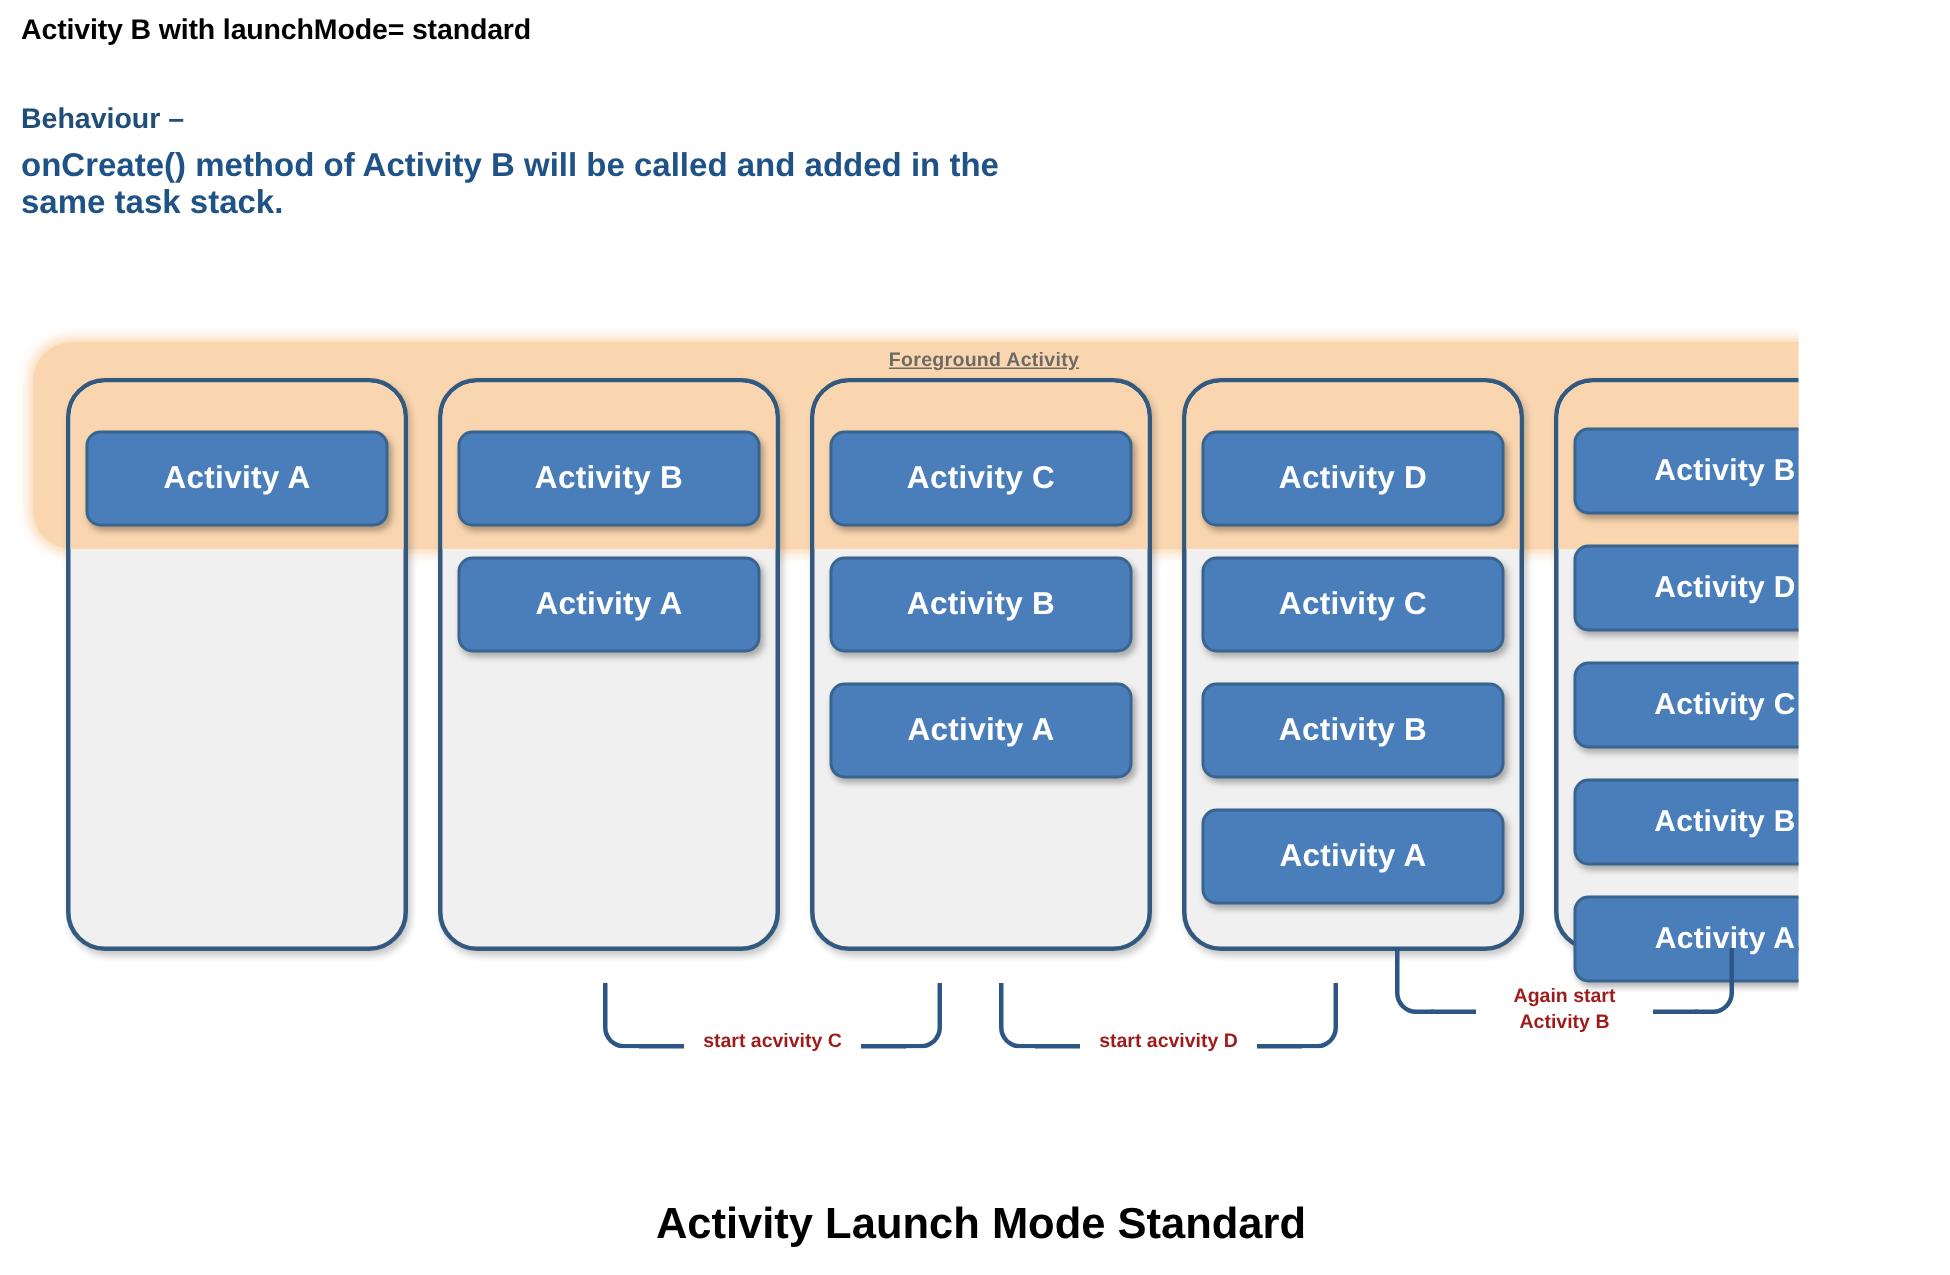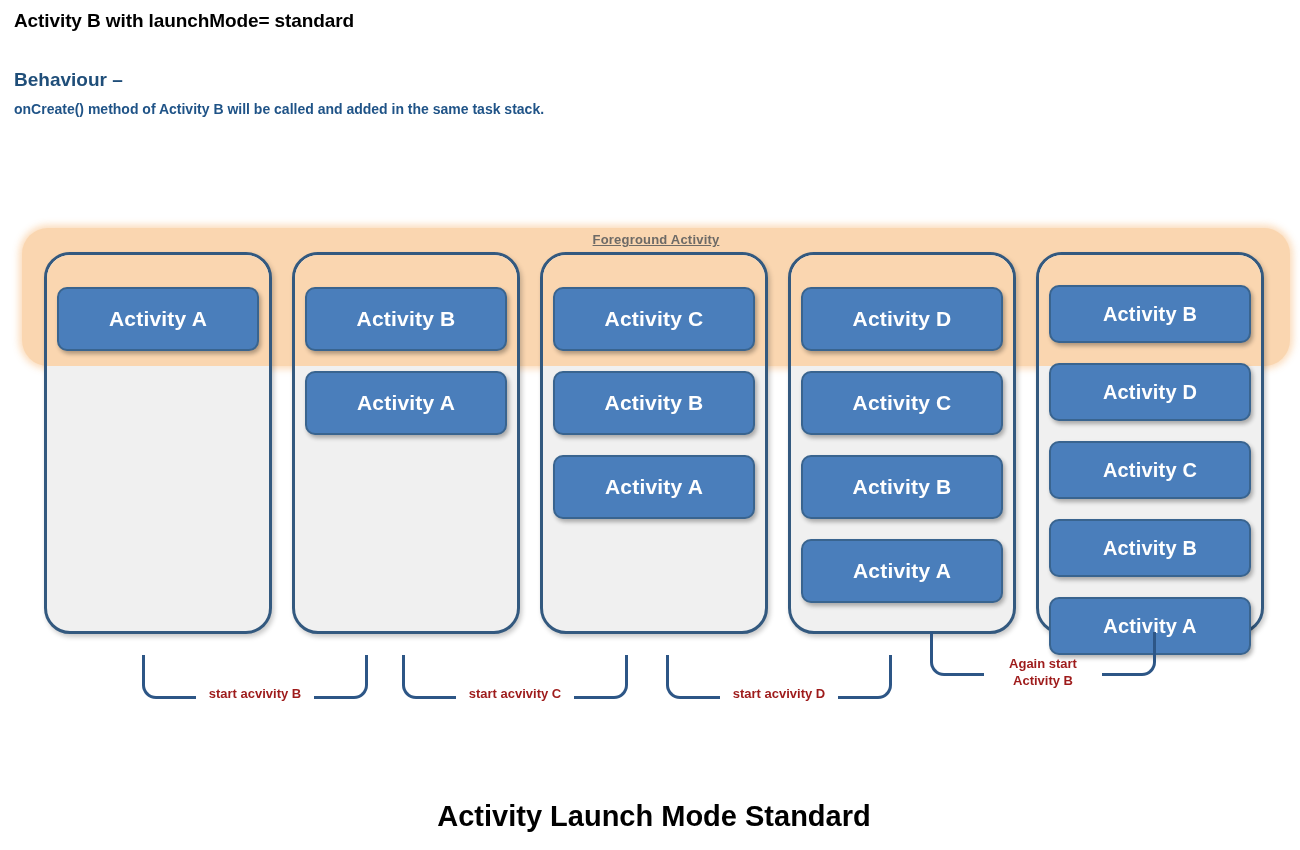--- a/index.html
+++ b/index.html
@@ -6,21 +6,21 @@
   html, body {
     margin: 0;
     padding: 0;
     background: #ffffff;
   }
   body {
     font-family: "Liberation Sans", sans-serif;
   }
   #canvas {
     position: relative;
-    width: 1300px;
+    width: 1199px;
     height: 850px;
     background: #ffffff;
     overflow: hidden;
   }
 
   
   .hdr-title {
     position: absolute;
     left: 14px;
     top: 10px;
@@ -38,21 +38,21 @@
     font-weight: bold;
     color: #1f4e79;
     white-space: nowrap;
     text-align: right;
   }
   .hdr-body {
     position: absolute;
     left: 14px;
     top: 97px;
     width: 670px;
-    font-size: 14px;
+    font-size: 22px;
     font-weight: bold;
     color: #1f5387;
     line-height: 25px;
   }
 
   
   .fg-band {
     position: absolute;
     left: 22px;
     top: 228px;
@@ -240,27 +240,20 @@
     <div class="stack-fg-overlay"></div>
     <div class="stack-inner" style="padding:10px 10px;">
       <div class="act">Activity B</div>
       <div class="act">Activity D</div>
       <div class="act">Activity C</div>
       <div class="act">Activity B</div>
       <div class="act">Activity A</div>
     </div>
   </div>
 
-  <div class="bracket" style="left:142px; top:655px; width:226px;">
-    <div class="leg left"></div>
-    <div class="leg right"></div>
-    <div class="rail l"></div>
-    <div class="rail r"></div>
-    <div class="blabel">start acvivity B</div>
-  </div>
 
   <div class="bracket" style="left:402px; top:655px; width:226px;">
     <div class="leg left"></div>
     <div class="leg right"></div>
     <div class="rail l"></div>
     <div class="rail r"></div>
     <div class="blabel">start acvivity C</div>
   </div>
 
   <div class="bracket" style="left:666px; top:655px; width:226px;">

